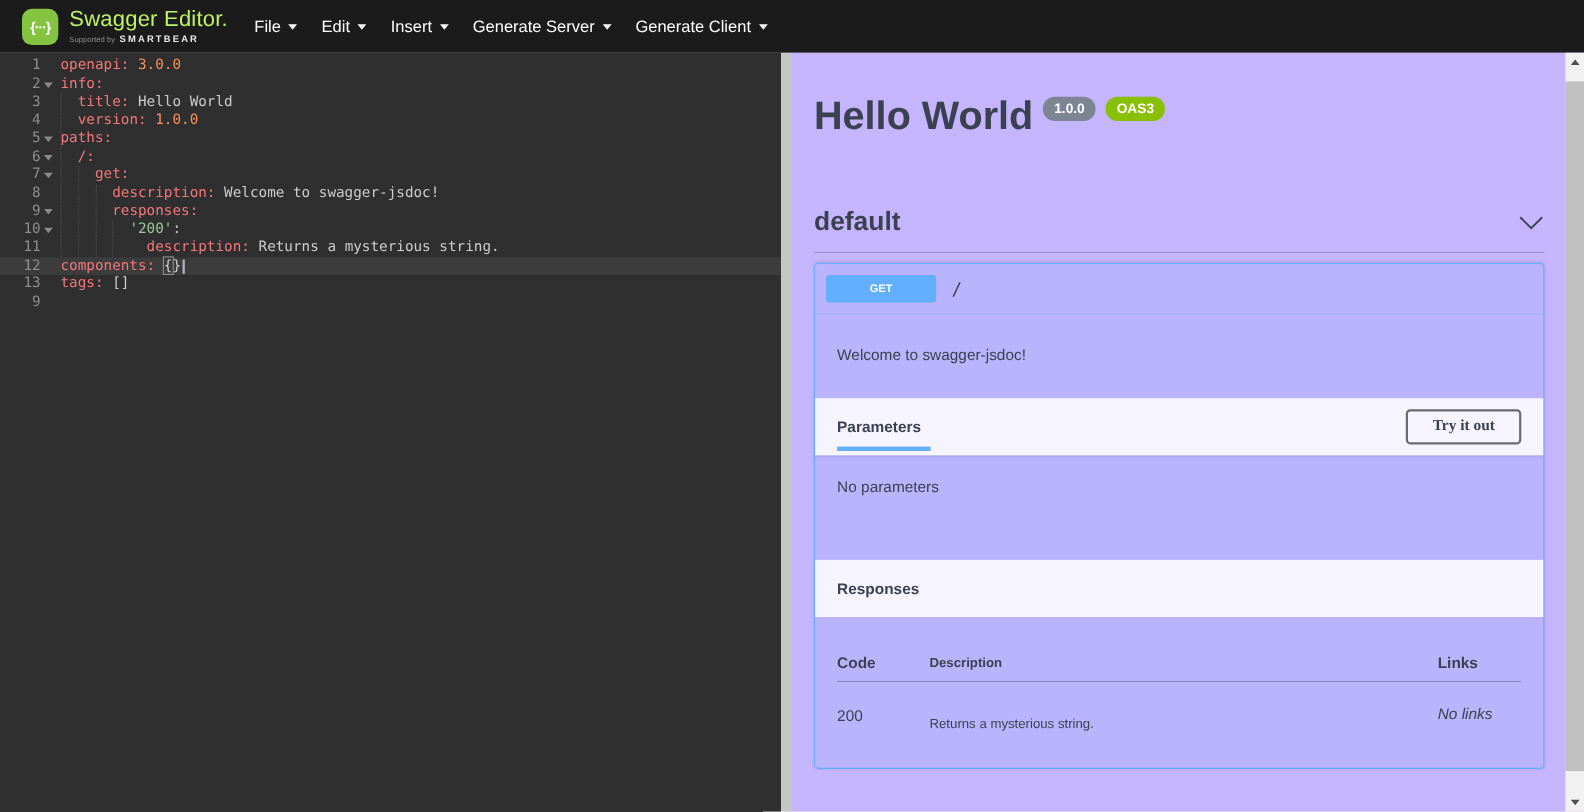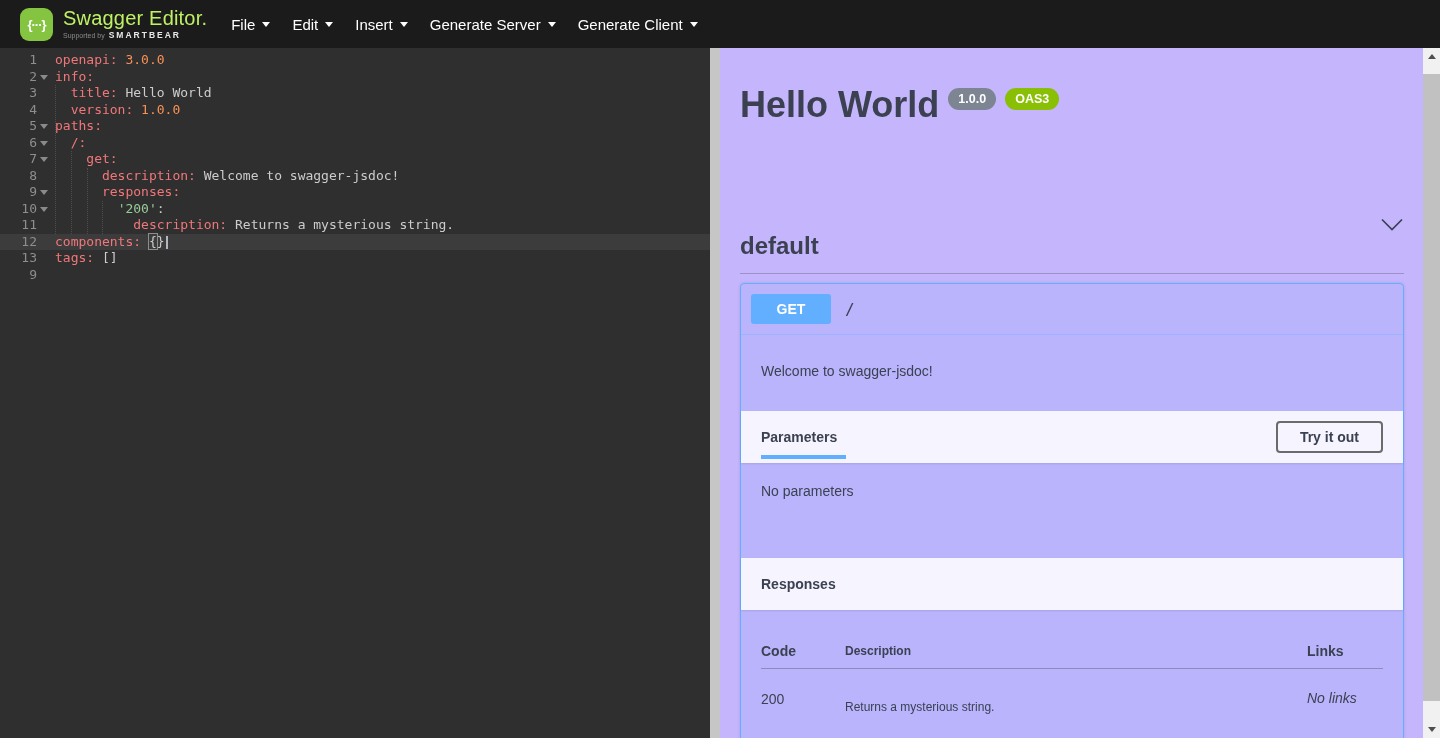--- a/index.html
+++ b/index.html
@@ -54,40 +54,40 @@
   .preview { flex:1; background:#c4b5fd; padding:0 36px 0 20px; color:#3b4151; overflow:hidden; }
   .info { padding-top:36px; }
   .api-title { font-size:36px; font-weight:bold; color:#3b4151; }
   .pill { display:inline-block; color:#fff; font-size:12.5px; font-weight:bold;
           padding:4px 10px; border-radius:50px; margin-left:9px; position:relative; top:-14px; }
   .pill-version { background:#7d8492; }
   .pill-oas { background:#89bf04; }
 
   .tag-header { margin-top:62px; display:flex; justify-content:space-between; align-items:center;
                 border-bottom:1px solid rgba(59,65,81,.3); padding-bottom:13px; cursor:pointer; }
-  .tag-name { font-size:24px; font-weight:bold; color:#3b4151;margin-top:44px; }
+  .tag-name { font-size:24px; font-weight:bold; color:#3b4151; }
 
   .opblock { margin-top:9px; border:1px solid #61affe; border-radius:4px;
              background:rgba(97,175,254,.1); box-shadow:0 0 3px rgba(0,0,0,.12); }
   .op-summary { display:flex; align-items:center; padding:10px; gap:10px; cursor:pointer;
                 border-bottom:1px solid rgba(97,175,254,.35); }
-  .method-badge { background:#61affe; color:#fff; font-weight:bold; font-size:14px;
-                  width:80px; text-align:center; padding:7px 0; border-radius:3px; }
+  .method-badge { background:#61affe; color:#fff; font-weight:bold; font-size:10px;
+                  width:100px; text-align:center; padding:7px 0; border-radius:3px; }
   .op-path { font-family:"DejaVu Sans Mono", monospace; font-size:16px; color:#3b4151; margin-left:4px; }
 
   .op-description { padding:28px 20px 32px; font-size:14px; color:#3b4151; }
 
   .section-header { background:rgba(255,255,255,.85); min-height:52px; padding:8px 20px;
                     display:flex; justify-content:space-between; align-items:center;
                     box-shadow:0 1px 2px rgba(0,0,0,.1); position:relative; }
   .tab-label { font-size:14px; font-weight:bold; color:#3b4151; cursor:pointer; }
   .tab-underline { position:absolute; left:20px; bottom:4px; width:85px; height:4px; background:#61affe; }
   .try-btn { background:transparent; border:2px solid #6b6b6b; border-radius:4px;
              color:#3b4151; font-weight:bold; font-size:14px; padding:6px 22px; cursor:pointer;
-             font-family:Liberation Sans, sans-serif; }
+             font-family:Liberation Serif, serif; }
 
   .no-params { padding:20px 20px 59px; font-size:14px; color:#3b4151; }
 
   .responses-wrap { padding:20px 20px 20px; }
   table.responses { width:100%; border-collapse:collapse; table-layout:fixed; color:#3b4151; }
   table.responses col.c-code  { width:84px; }
   table.responses col.c-links { width:76px; }
   table.responses th { text-align:left; font-weight:bold; padding:13px 0 9px;
                        border-bottom:1px solid rgba(59,65,81,.2); }
   th.th-code { font-size:14px; } th.th-desc { font-size:12px; } th.th-links { font-size:14px; }

